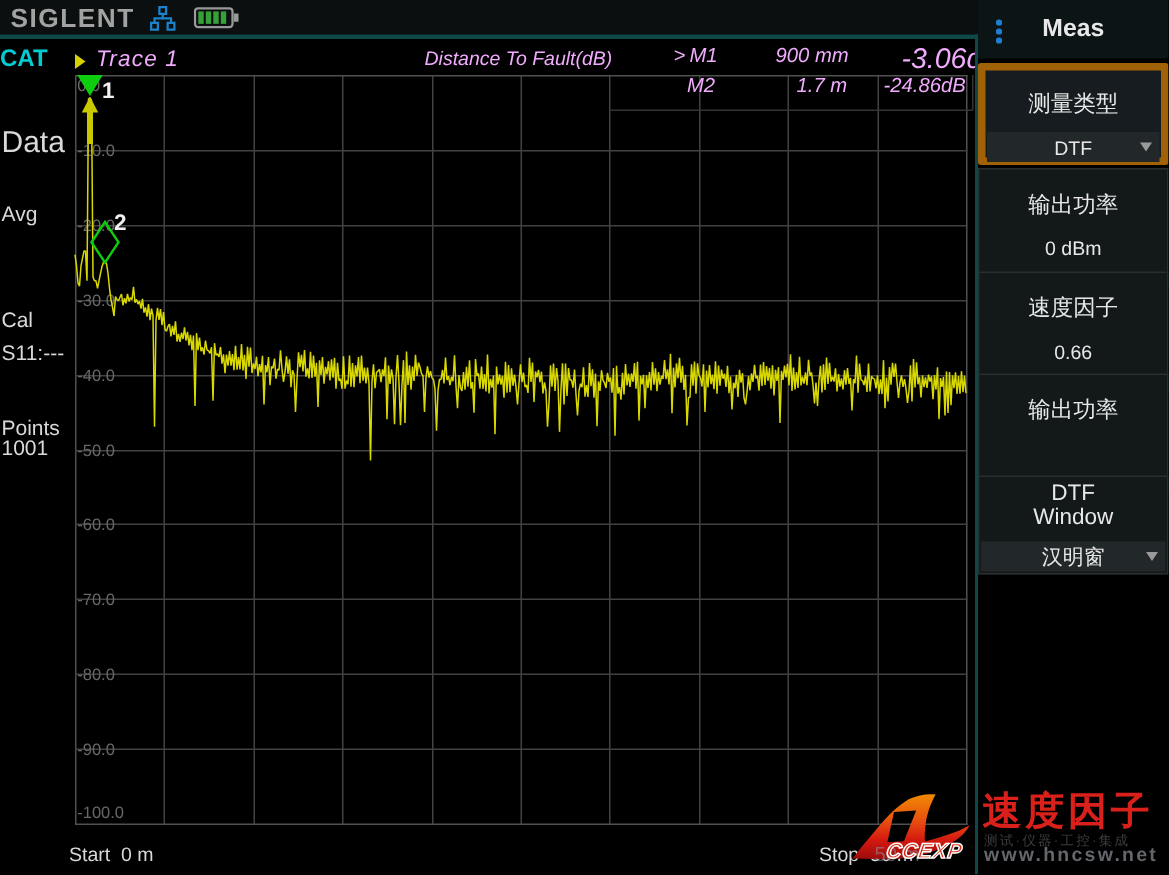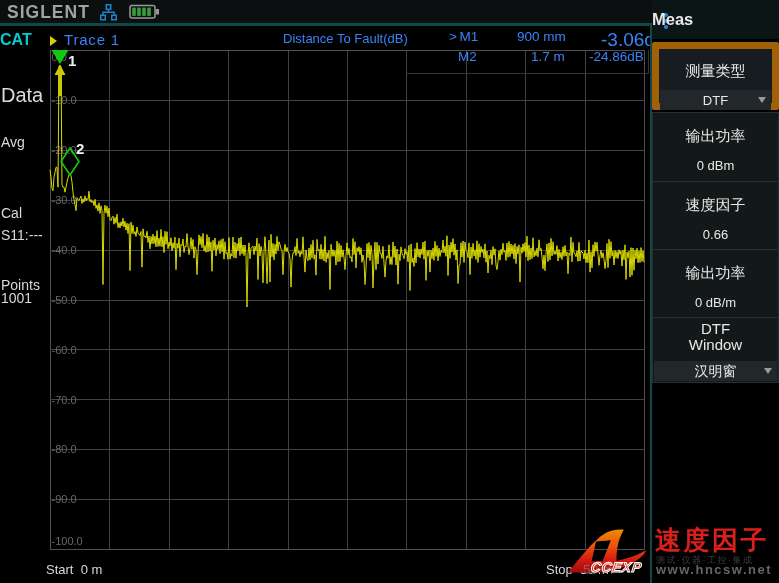--- a/index.html
+++ b/index.html
@@ -1,25 +1,25 @@
 <!DOCTYPE html>
 <html><head><meta charset="utf-8">
 <style>
 * { margin:0; padding:0; box-sizing:border-box; }
 html,body { width:779px; height:583px; background:#000; overflow:hidden;
   font-family:"Liberation Sans",sans-serif; }
 #scr { position:relative; width:779px; height:583px; background:#000; }
 .t { position:absolute; white-space:nowrap; }
 .axlab { font:11px "Liberation Sans",sans-serif; fill:#676767; }
-.yel { color:#3b82f6; }
+.yel { color:#f0abfc;font-style:italic; }
 .wht { color:#d9d9d9; }
 
 #menu { position:absolute; left:652px; top:0; width:127px; height:583px; background:#000; }
 #mhead { position:absolute; left:0; top:0; width:127px; height:39px; background:#0c1516; }
-#mhead .ttl { position:absolute; left:0; right:0; top:10px; 
+#mhead .ttl { position:absolute; left:0; right:0; top:10px; text-align:center;
   color:#e8e8e8; font-size:16.5px; font-weight:bold; }
 .dot { position:absolute; left:12px; width:3.5px; height:3.5px; border-radius:50%; background:#1e7fd4; }
 .btn { position:absolute; left:0px; width:127px; height:80px; background:#131919;
   border:1px solid #272f30; }
 .btn .lab { position:absolute; left:0; right:0; text-align:center; color:#e8e8e8; font-size:15px; }
 .btn .val { position:absolute; left:0; right:0; text-align:center; color:#e8e8e8; font-size:13px; }
 .band { position:absolute; left:1px; right:1px; height:20px; background:#22272a; }
 .tri { position:absolute; right:6px; width:0; height:0; border-left:4.5px solid transparent;
   border-right:4.5px solid transparent; border-top:6px solid #9a9a9a; }
 </style></head>
@@ -116,37 +116,36 @@
 
 <div class="t" style="left:650px;top:23px;width:2px;height:560px;background:#0f4848"></div>
 
 <div id="menu">
   <div id="mhead">
     <div class="dot" style="top:13px"></div>
     <div class="dot" style="top:19px"></div>
     <div class="dot" style="top:25px"></div>
     <div class="ttl">Meas</div>
   </div>
-  <div class="btn" style="top:42px;height:68px;border:7px solid #a16207;border-radius:2px;background:#161c1f">
+  <div class="btn" style="top:42px;height:68px;border:5px solid #a16207;border-radius:2px;background:#161c1f">
     <div class="lab" style="top:13px">测量类型</div>
     <div class="band" style="top:41px"></div>
     <div class="val" style="top:44px">DTF</div>
     <div class="tri" style="top:48px"></div>
   </div>
   <div class="btn" style="top:112px">
     <div class="lab" style="top:14px">输出功率</div>
     <div class="val" style="top:45px">0 dBm</div>
   </div>
   <div class="btn" style="top:181px">
     <div class="lab" style="top:14px">速度因子</div>
     <div class="val" style="top:45px">0.66</div>
   </div>
   <div class="btn" style="top:249px">
     <div class="lab" style="top:14px">输出功率</div>
-    <div class="val" style="top:45px">0 dB/m</div>
   </div>
   <div class="btn" style="top:317px;height:66px">
     <div class="lab" style="top:3px;line-height:16px">DTF<br>Window</div>
     <div class="band" style="top:43px"></div>
     <div class="val" style="top:45px;font-size:14px">汉明窗</div>
     <div class="tri" style="top:50px"></div>
   </div>
 </div>
 
 <svg width="779" height="583" style="position:absolute;left:0;top:0;pointer-events:none">

